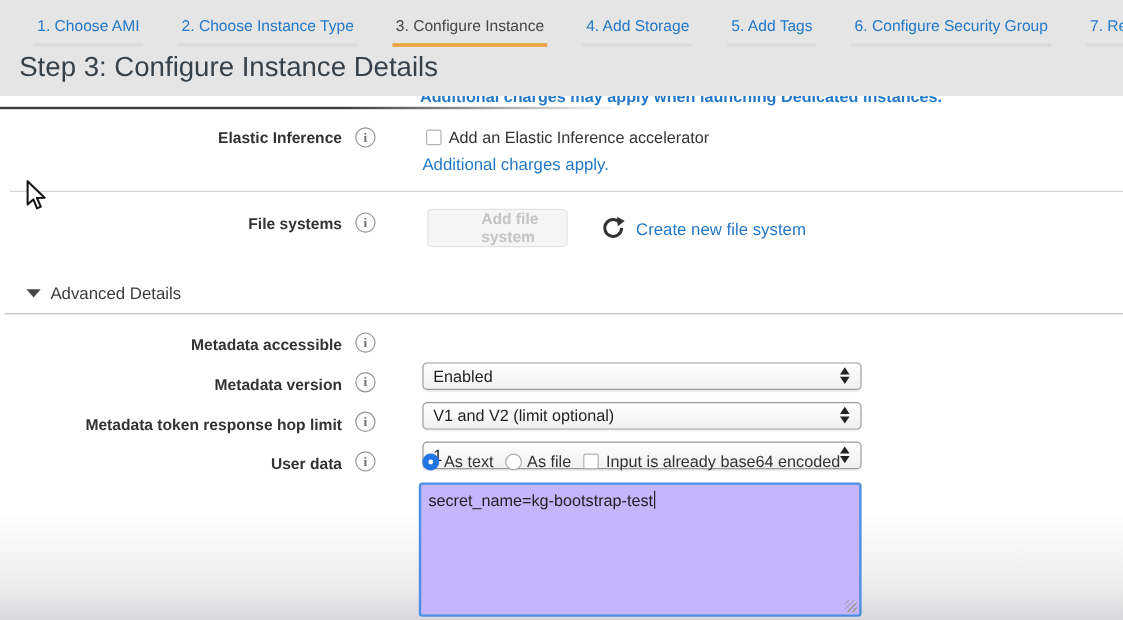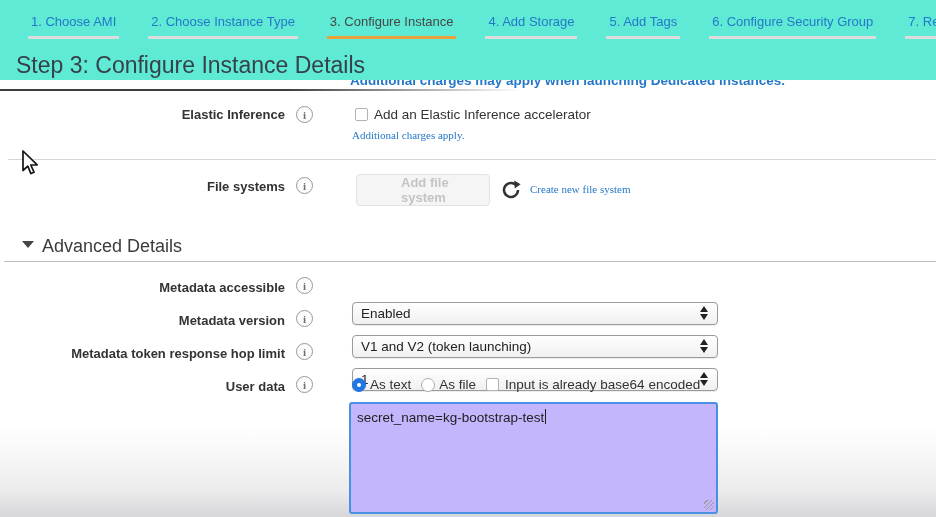--- a/index.html
+++ b/index.html
@@ -4,53 +4,53 @@
 <style>
   * { margin:0; padding:0; box-sizing:border-box; }
   body { font-family:"Liberation Sans", sans-serif; background:#fff; }
   .canvas { position:relative; width:936px; height:517px; background:#fff; overflow:hidden; }
 
   
   .bottom-fade { position:absolute; left:0; right:0; bottom:0; height:90px; z-index:1;
     background:linear-gradient(to bottom, rgba(220,220,222,0) 0%, rgba(213,213,216,0.45) 70%, rgba(205,205,208,0.8) 100%); }
 
   
-  .header { position:absolute; top:0; left:0; right:0; height:80px; background:#5eead4; z-index:10; }
+  .header { position:absolute; top:0; left:0; right:0; height:80px; background:#e5e5e5; z-index:10; }
   .tabs { display:flex; gap:29px; padding:14px 0 0 28px; white-space:nowrap; }
   .tab { padding:0 3px 7px 3px; font-size:13px; color:#2478c8; border-bottom:3px solid #dcdcdc; cursor:pointer; }
   .tab.active { color:#474747; font-weight:normal; border-bottom:3px solid #e9a23c; }
-  .page-title { position:absolute; top:52px; left:16px; font-size:23px; color:#37414a; font-weight:400; }
+  .page-title { position:absolute; top:42px; left:16px; font-size:23px; color:#37414a; font-weight:400; }
 
   
   .clipped-notice { position:absolute; top:73px; left:350px; font-size:13.5px; color:#2478c8; z-index:5;font-weight:bold; }
   .dark-line { position:absolute; top:89px; left:0; width:520px; height:2px; z-index:4;
     background:linear-gradient(to right, #3d3d3d 55%, rgba(61,61,61,0)); }
 
   .content { position:absolute; inset:0; z-index:2; }
 
   .form-label { position:absolute; left:0; width:285px; text-align:right; font-size:13px; font-weight:bold; color:#333;padding-left:20px; }
   .info-icon { position:absolute; left:296px; width:17px; height:17px; border:1px solid #979797; border-radius:50%;
     color:#6f6f6f; font-size:11px; font-weight:bold; font-family:"Liberation Serif", serif;
     display:flex; align-items:center; justify-content:center; background:#fdfdfd; }
 
-  .link { color:#2478c8; font-size:11px; cursor:pointer;font-family:Liberation Serif, serif; }
+  .link { color:#2478c8; font-size:14px; cursor:pointer; }
 
   .checkbox { display:inline-block; width:13px; height:13px; border:1px solid #b3b3b3; border-radius:2px; background:#fff; }
   .radio { display:inline-block; width:14px; height:14px; border:1px solid #adadad; border-radius:50%; background:#fff; position:relative; }
   .radio.selected { background:#2176e4; border-color:#2176e4; }
   .radio.selected .dot { position:absolute; left:4px; top:4px; width:4px; height:4px; background:#fff; border-radius:50%; }
 
   .divider { position:absolute; height:1px; background:#d5d5d5; }
 
-  .ghost-button { position:absolute; left:356px; width:134px; height:32px; background:#f5f5f5; border:1px solid #e2e2e2;
+  .ghost-button { position:absolute; left:356px; width:117px; height:32px; background:#f5f5f5; border:1px solid #e2e2e2;
     border-radius:4px; color:#c4c4c4; font-size:13px; font-weight:bold; display:flex; align-items:center; justify-content:center;padding-left:44px; }
 
   .section-caret { position:absolute; left:22px; width:0; height:0;
     border-left:6px solid transparent; border-right:6px solid transparent; border-top:7px solid #464646; }
-  .section-title { position:absolute; left:42px; font-size:18px; color:#3c3c3c; }
+  .section-title { position:absolute; left:42px; font-size:14px; color:#3c3c3c; }
 
   .select { position:absolute; left:352px; width:366px; height:23px; border:1px solid #9a9a9a; border-radius:4px;
     background:linear-gradient(to bottom, #ffffff, #f0f0f0); display:flex; align-items:center; padding:0 24px 0 8px;
     font-size:13.5px; color:#222; box-shadow:0 1px 1px rgba(0,0,0,0.08); cursor:pointer;margin-top:28px; }
   .stepper { position:absolute; right:9px; top:3px; display:flex; flex-direction:column; gap:2px; }
   .stepper .up { width:0; height:0; border-left:4px solid transparent; border-right:4px solid transparent; border-bottom:6px solid #222; }
   .stepper .down { width:0; height:0; border-left:4px solid transparent; border-right:4px solid transparent; border-top:6px solid #222; }
 
   .userdata-options { position:absolute; left:352px; top:377px; display:flex; align-items:center; font-size:13.5px; color:#333;justify-content:flex-end; }
   .userdata-options .opt-label { margin:0 10px 0 4px; }
@@ -105,21 +105,21 @@
       <span>Enabled</span>
       <span class="stepper">
           <i class="up"></i>
           <i class="down"></i>
         </span>
     </div>
 
     <div class="form-label" style="top:313px">Metadata version</div>
     <div class="info-icon" style="top:310px">i</div>
     <div class="select" style="top:307px">
-      <span>V1 and V2 (token launching)</span>
+      <span>V1 and V2 (limit optional)</span>
       <span class="stepper">
           <i class="up"></i>
           <i class="down"></i>
         </span>
     </div>
 
     <div class="form-label" style="top:346px">Metadata token response hop limit</div>
     <div class="info-icon" style="top:343px">i</div>
     <div class="select" style="top:340px">
       <span>1</span>

